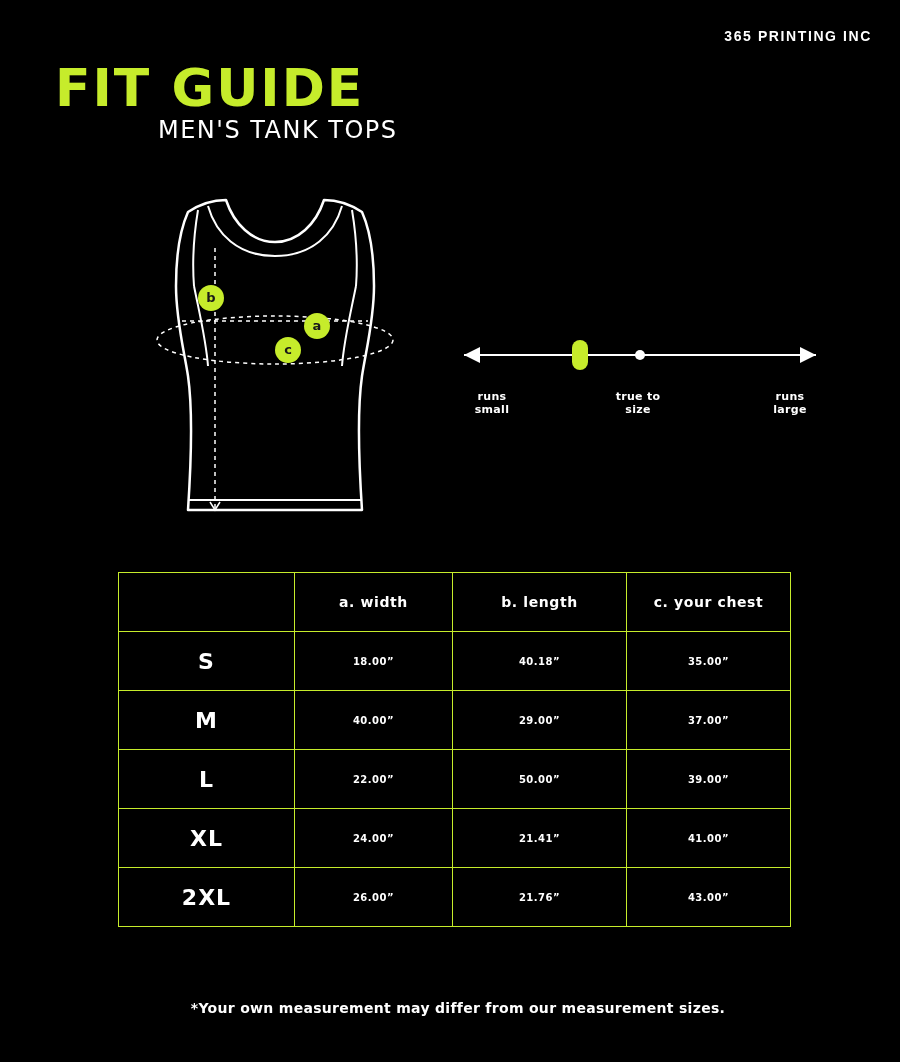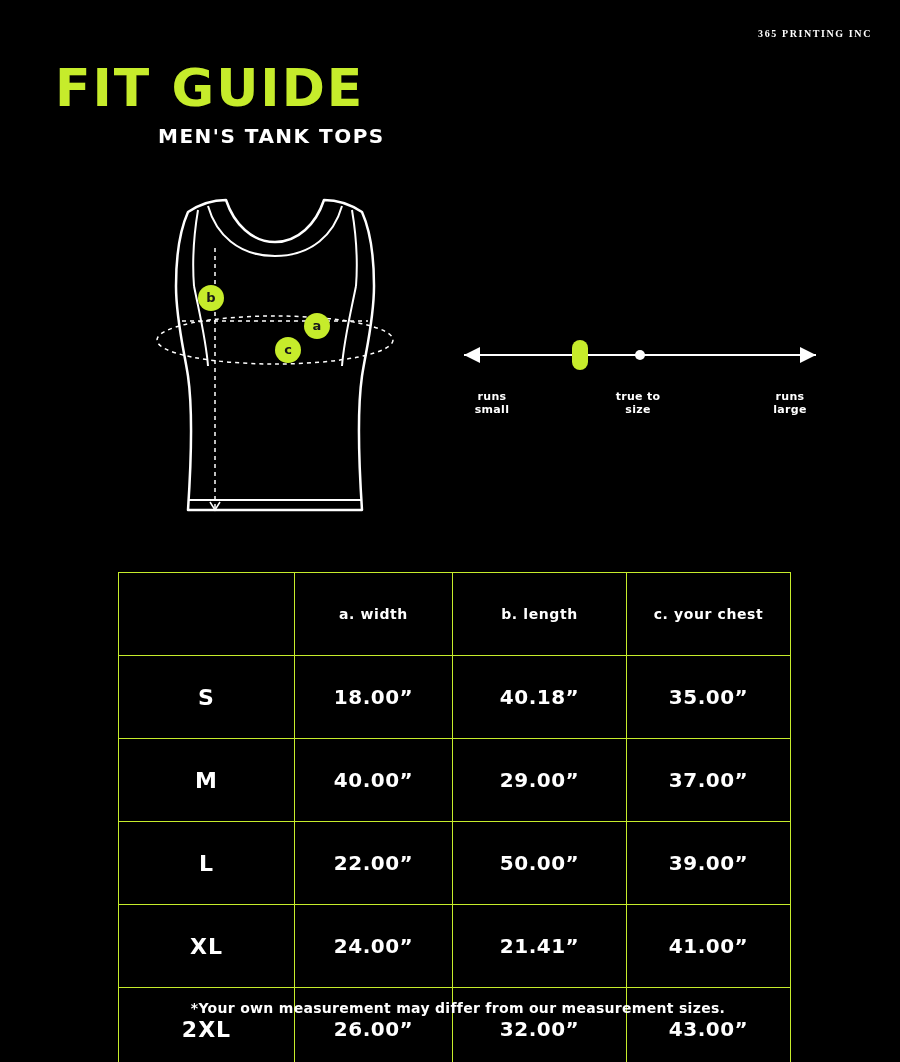--- a/index.html
+++ b/index.html
@@ -12,45 +12,45 @@
     height: 1062px;
     position: relative;
     font-family: "DejaVu Sans", sans-serif;
     color: #ffffff;
     overflow: hidden;
   }
   .brand {
     position: absolute;
     top: 28px;
     right: 28px;
-    font-family: Liberation Serif, serif;
-    font-weight: bold;
-    font-size: 10px;
+    font-family: Liberation Sans, sans-serif;
+    font-weight: bold;
+    font-size: 14px;
     letter-spacing: 1.6px;
     color: #ffffff;
   }
   .title {
     position: absolute;
     top: 62px;
     left: 55px;
     font-family: "DejaVu Sans", sans-serif;
     font-weight: bold;
     font-size: 52px;
     letter-spacing: 2px;
     color: #c6ec2b;
     line-height: 1;
     text-align: right;
   }
   .subtitle {
     position: absolute;
-    top: 126px;
+    top: 118px;
     left: 158px;
     font-family: "DejaVu Sans", sans-serif;
-    font-weight: bold;
-    font-size: 20px;
+    font-weight: normal;
+    font-size: 24px;
     letter-spacing: 1.5px;
     color: #ffffff;
     line-height: 1;
   }
 
   
   .garment {
     position: absolute;
     left: 130px;
     top: 190px;
@@ -109,39 +109,39 @@
     width: 672px;
     table-layout: fixed;
   }
   table.size-table td, table.size-table th {
     border: 1px solid #c6ec2b;
     height: 58px;
     text-align: center;
     vertical-align: middle;
     font-family: "DejaVu Sans", sans-serif;
     color: #ffffff;
-    padding: 12px;
+    padding: 0;
   }
   table.size-table col.c0 { width: 176px; }
   table.size-table col.c1 { width: 158px; }
   table.size-table col.c2 { width: 174px; }
   table.size-table col.c3 { width: 164px; }
   table.size-table thead th {
     font-weight: bold;
     font-size: 14px;
     letter-spacing: 0.6px;
   }
   table.size-table tbody td.sizecell {
     font-weight: bold;
     font-size: 22px;
     letter-spacing: 1px;
   }
   table.size-table tbody td.val {
     font-weight: bold;
-    font-size: 20px;
+    font-size: 10px;
     letter-spacing: 0.5px;
   }
   .footnote {
     position: absolute;
     left: 8px;
     top: 1000px;
     width: 900px;
     text-align: center;
     font-family: "DejaVu Sans", sans-serif;
     font-weight: bold;
@@ -242,20 +242,20 @@
       </tr>
       <tr>
         <td class="sizecell">XL</td>
         <td class="val">24.00”</td>
         <td class="val">21.41”</td>
         <td class="val">41.00”</td>
       </tr>
       <tr>
         <td class="sizecell">2XL</td>
         <td class="val">26.00”</td>
-        <td class="val">32.00”</td>
+        <td class="val">21.76”</td>
         <td class="val">43.00”</td>
       </tr>
     </tbody>
   </table>
 </div>
 
 <div class="footnote">*Your own measurement may differ from our measurement sizes.</div>
 
 </body></html>

